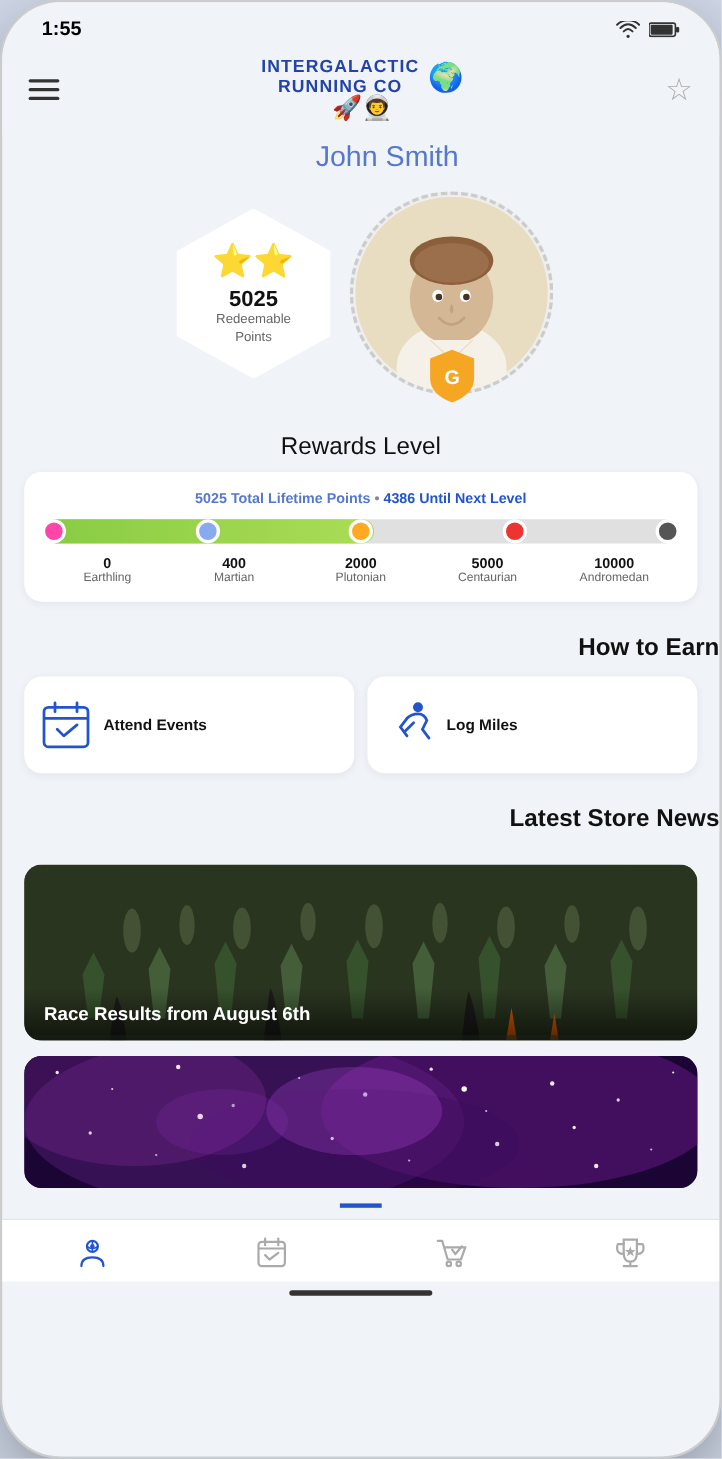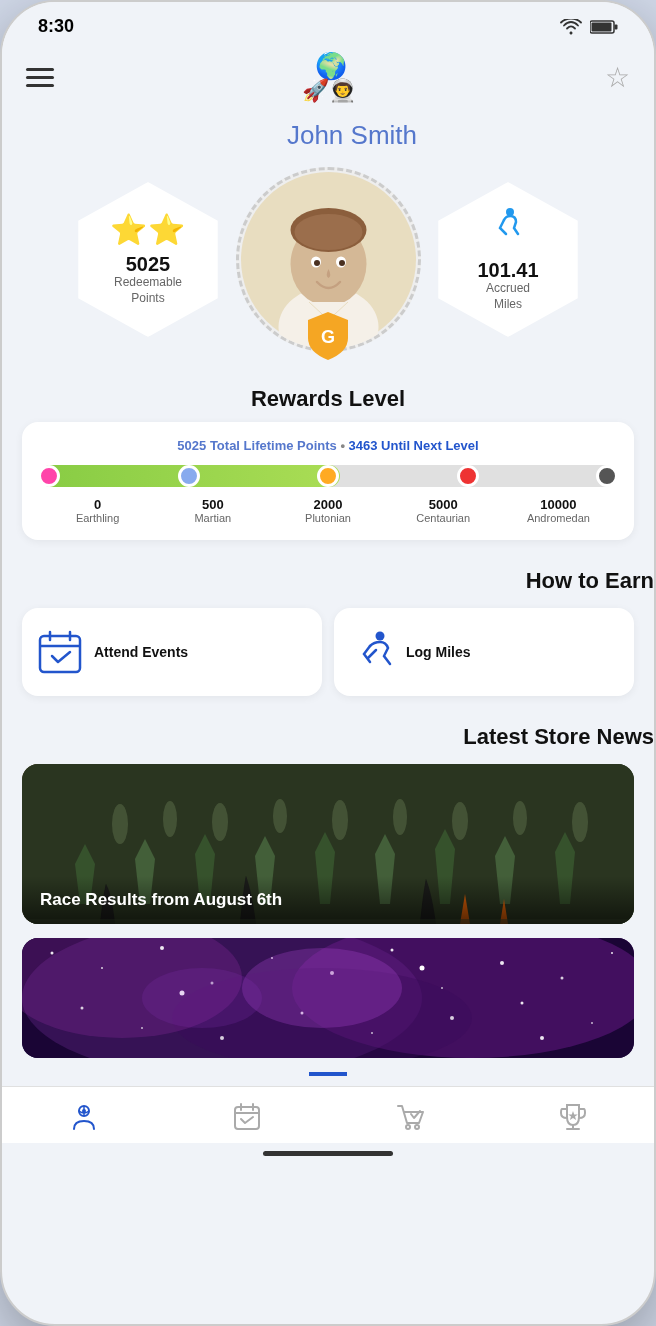--- a/index.html
+++ b/index.html
@@ -151,21 +151,21 @@
     .shield-badge {
       position: absolute;
       bottom: -14px;
       left: 50%;
       transform: translateX(-50%);
     }
     
     .rewards-title {
       text-align: center;
       font-size: 22px;
-      font-weight: 700;
+      font-weight: 400;
       color: #111;
       padding: 22px 0 10px;
     }
     
     .progress-section {
       margin: 0 20px 20px;
       background: white;
       border-radius: 16px;
       padding: 16px 18px;
       box-shadow: 0 2px 8px rgba(0,0,0,0.06);
@@ -257,20 +257,21 @@
     }
     .earn-label {
       font-size: 14px;
       font-weight: 600;
       color: #111;
       text-align: center;
     }
     
     .news-section {
       padding: 0 20px;
+      margin-top: 15px;
     }
     .news-card {
       border-radius: 16px;
       overflow: hidden;
       margin-bottom: 14px;
       position: relative;
       height: 160px;
     }
     .news-card-bg {
       width: 100%;
@@ -328,21 +329,21 @@
       border-radius: 3px;
       margin: 8px auto 4px;
     }
   </style>
 </head>
 <body>
 
 <div class="phone">
 
   <div class="status-bar">
-    <span>8:30</span>
+    <span>1:55</span>
     <div class="status-icons">
 
       <svg width="22" height="16" viewBox="0 0 22 16">
         <path d="M11 12.5 C11.8 12.5 12.5 13.2 12.5 14 C12.5 14.8 11.8 15.5 11 15.5 C10.2 15.5 9.5 14.8 9.5 14 C9.5 13.2 10.2 12.5 11 12.5Z" fill="#333"></path>
         <path d="M7 9.5 C8.5 8 9.7 7.3 11 7.3 C12.3 7.3 13.5 8 15 9.5" stroke="#333" stroke-width="1.8" fill="none" stroke-linecap="round"></path>
         <path d="M4 6.5 C6.2 4.2 8.5 3 11 3 C13.5 3 15.8 4.2 18 6.5" stroke="#333" stroke-width="1.8" fill="none" stroke-linecap="round"></path>
         <path d="M1 3.5 C4 0.5 7.3 -0.5 11 -0.5 C14.7 -0.5 18 0.5 21 3.5" stroke="#333" stroke-width="1.8" fill="none" stroke-linecap="round"></path>
       </svg>
 
       <svg width="28" height="14" viewBox="0 0 28 14">
@@ -354,20 +355,24 @@
   </div>
 
   <div class="header">
     <div class="hamburger">
       <span></span>
       <span></span>
       <span></span>
     </div>
     <div class="logo-area">
       <div class="logo-row">
+        <div class="logo-text">
+          <div>INTERGALACTIC</div>
+          <div>RUNNING CO</div>
+        </div>
         <span style="font-size:26px; margin-left:4px;">🌍</span>
       </div>
       <div style="font-size:22px; margin-top:-4px;">🚀👨‍🚀</div>
     </div>
     <button class="star-btn">☆</button>
   </div>
 
   <div class="user-name">John Smith</div>
 
   <div class="stats-section">
@@ -408,59 +413,48 @@
       </div>
 
       <div class="shield-badge">
         <svg width="48" height="52" viewBox="0 0 48 52">
           <path d="M24 2 L44 10 L44 28 Q44 42 24 50 Q4 42 4 28 L4 10 Z" fill="#f5a623"></path>
           <text x="24" y="33" text-anchor="middle" font-size="18" font-weight="bold" fill="white">G</text>
         </svg>
       </div>
     </div>
 
-    <div class="stat-hex">
-      <div class="stat-icon">
-        <svg width="40" height="40" viewBox="0 0 40 40">
-          <circle cx="22" cy="6" r="4" fill="#2299ee"></circle>
-          <path d="M16 14 Q18 10 22 10 Q28 10 28 16 L26 22 L30 28" stroke="#2299ee" stroke-width="2.5" fill="none" stroke-linecap="round"></path>
-          <path d="M16 14 L12 22 L18 28" stroke="#2299ee" stroke-width="2.5" fill="none" stroke-linecap="round"></path>
-        </svg>
-      </div>
-      <div class="stat-number">101.41</div>
-      <div class="stat-label">Accrued<br>Miles</div>
-    </div>
   </div>
 
   <div class="rewards-title">Rewards Level</div>
 
   <div class="progress-section">
     <div class="progress-label">
       <span>5025 Total Lifetime Points</span>
       <span style="color:#888;"> • </span>
-      <span style="color:#2255cc; font-weight:600;">3463 Until Next Level</span>
+      <span style="color:#2255cc; font-weight:600;">4386 Until Next Level</span>
     </div>
     <div class="progress-track">
       <div class="progress-fill"></div>
 
       <div class="progress-dots">
         <div class="progress-dot" style="background:#ff44aa; margin-left: -2px;"></div>
         <div class="progress-dot" style="background:#88aaee;"></div>
         <div class="progress-dot" style="background:#ffaa22;"></div>
         <div class="progress-dot" style="background:#ee3333;"></div>
         <div class="progress-dot" style="background:#555; margin-right: -2px;"></div>
       </div>
     </div>
     <div class="progress-levels">
       <div class="level-item">
         <span class="level-num">0</span>
         <span class="level-name">Earthling</span>
       </div>
       <div class="level-item">
-        <span class="level-num">500</span>
+        <span class="level-num">400</span>
         <span class="level-name">Martian</span>
       </div>
       <div class="level-item">
         <span class="level-num">2000</span>
         <span class="level-name">Plutonian</span>
       </div>
       <div class="level-item">
         <span class="level-num">5000</span>
         <span class="level-name">Centaurian</span>
       </div>

